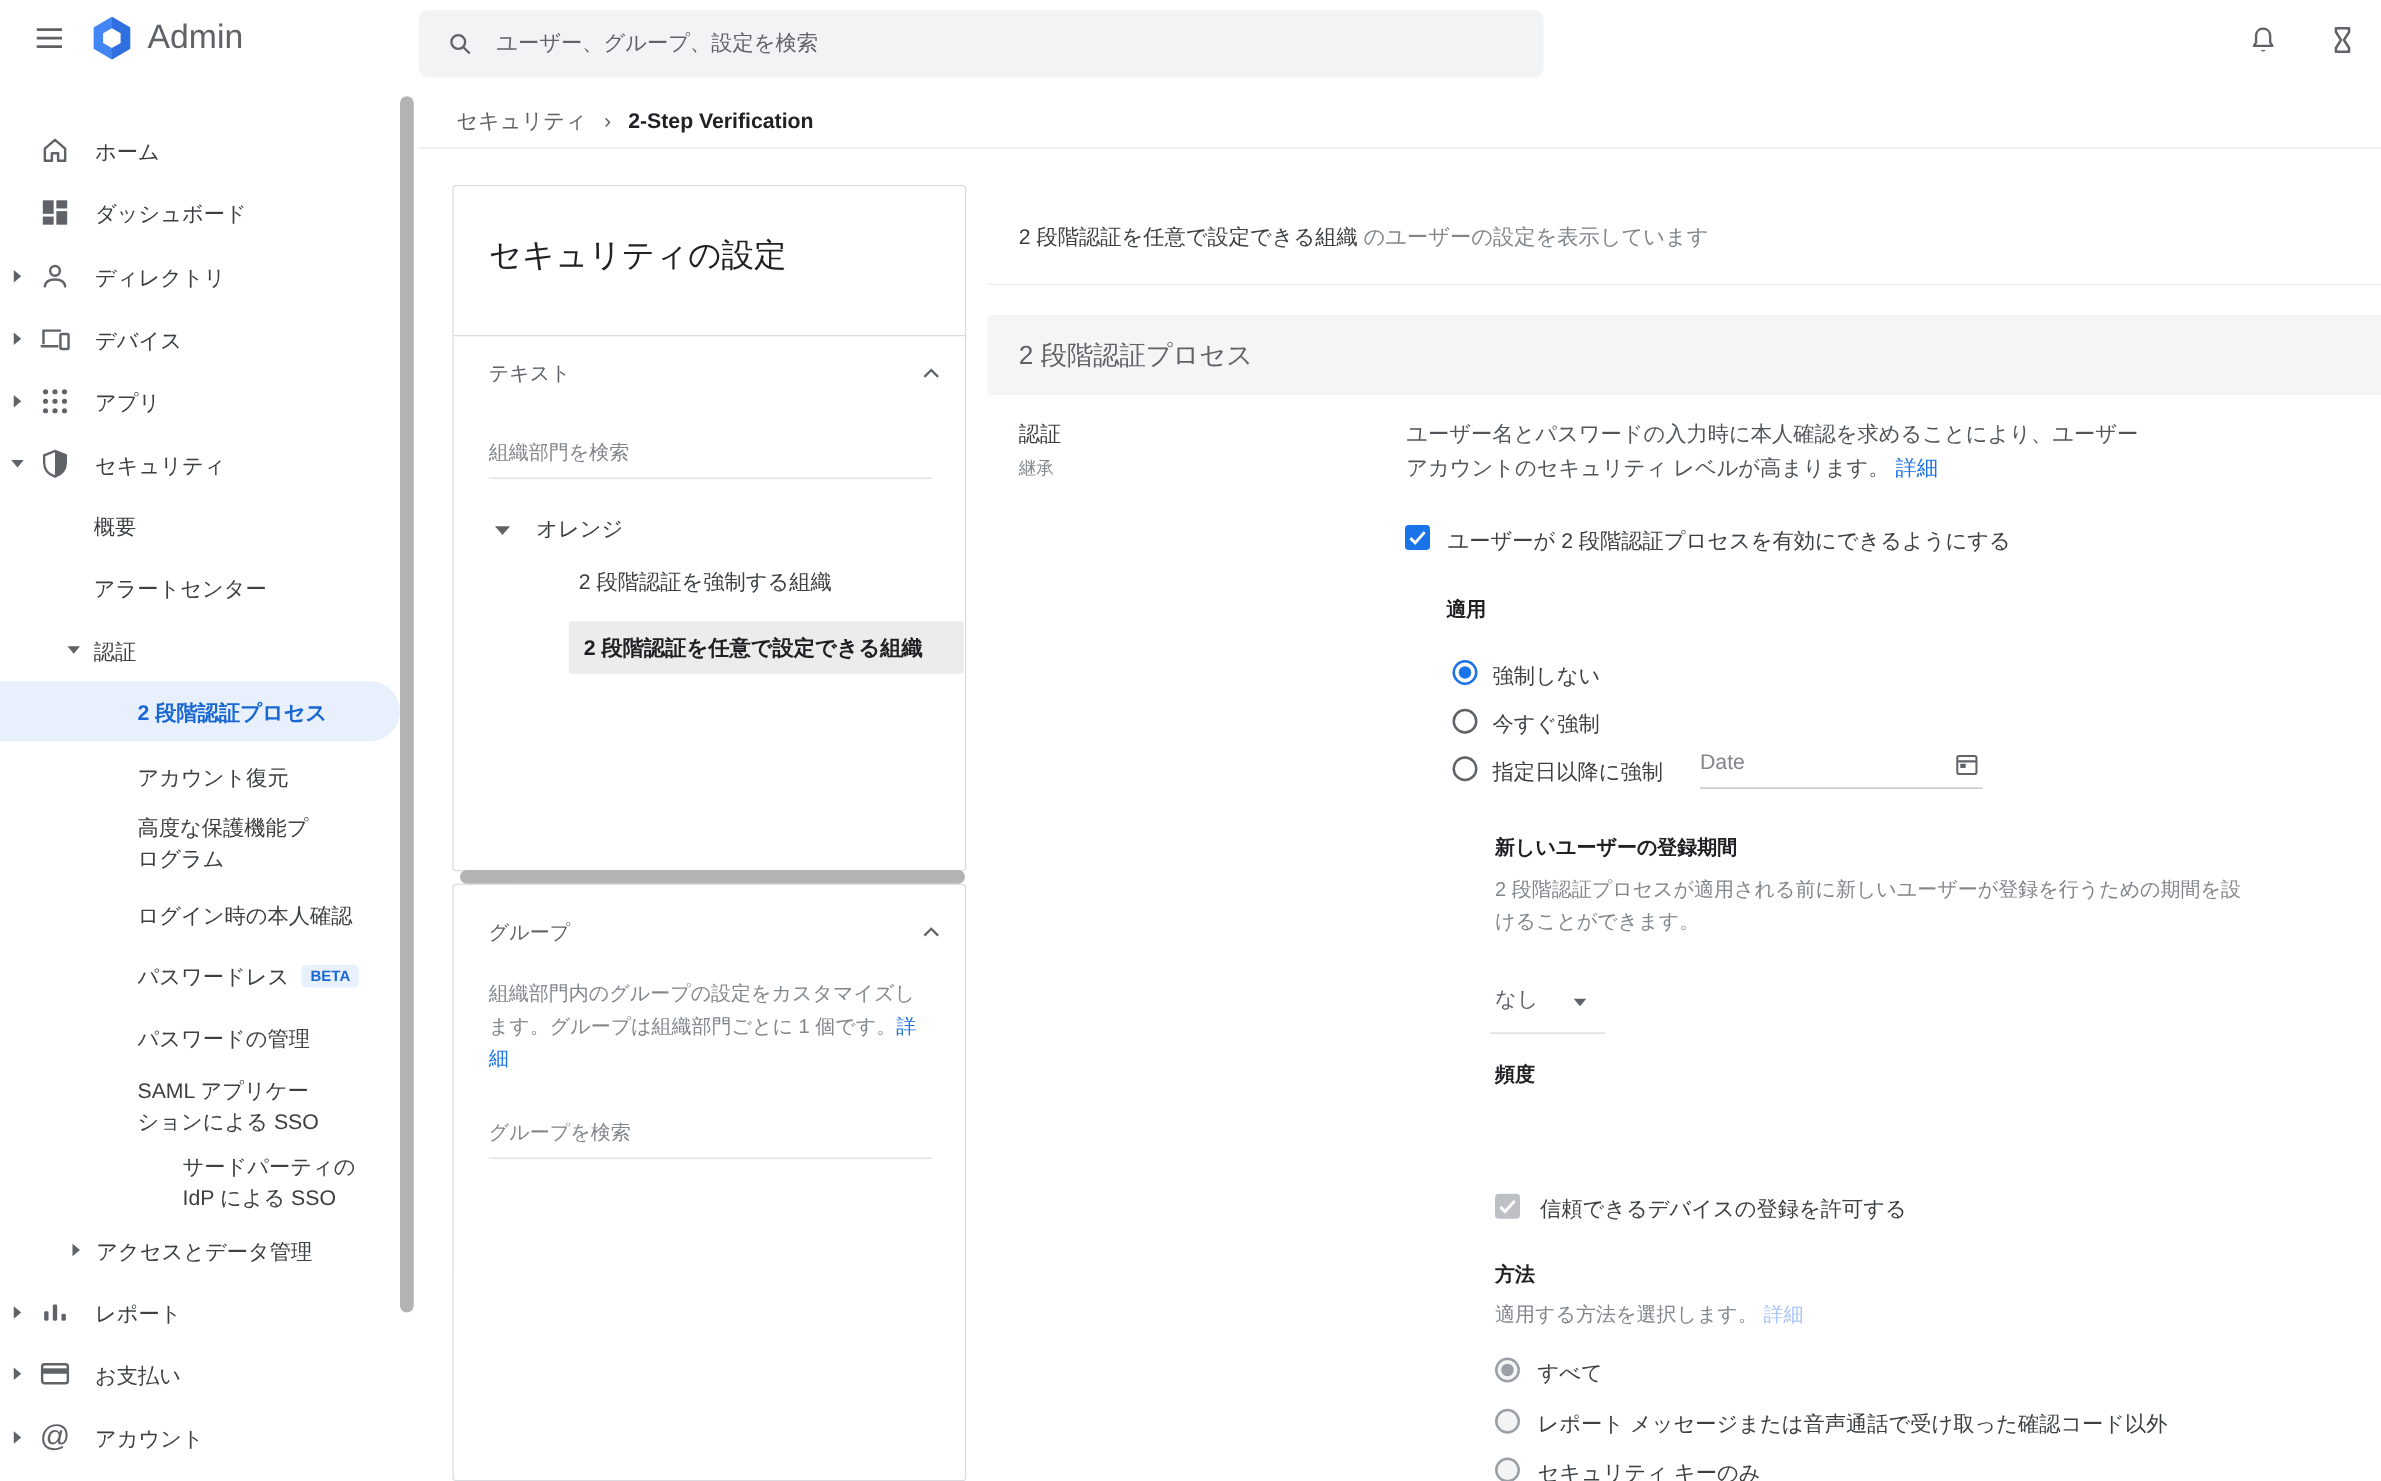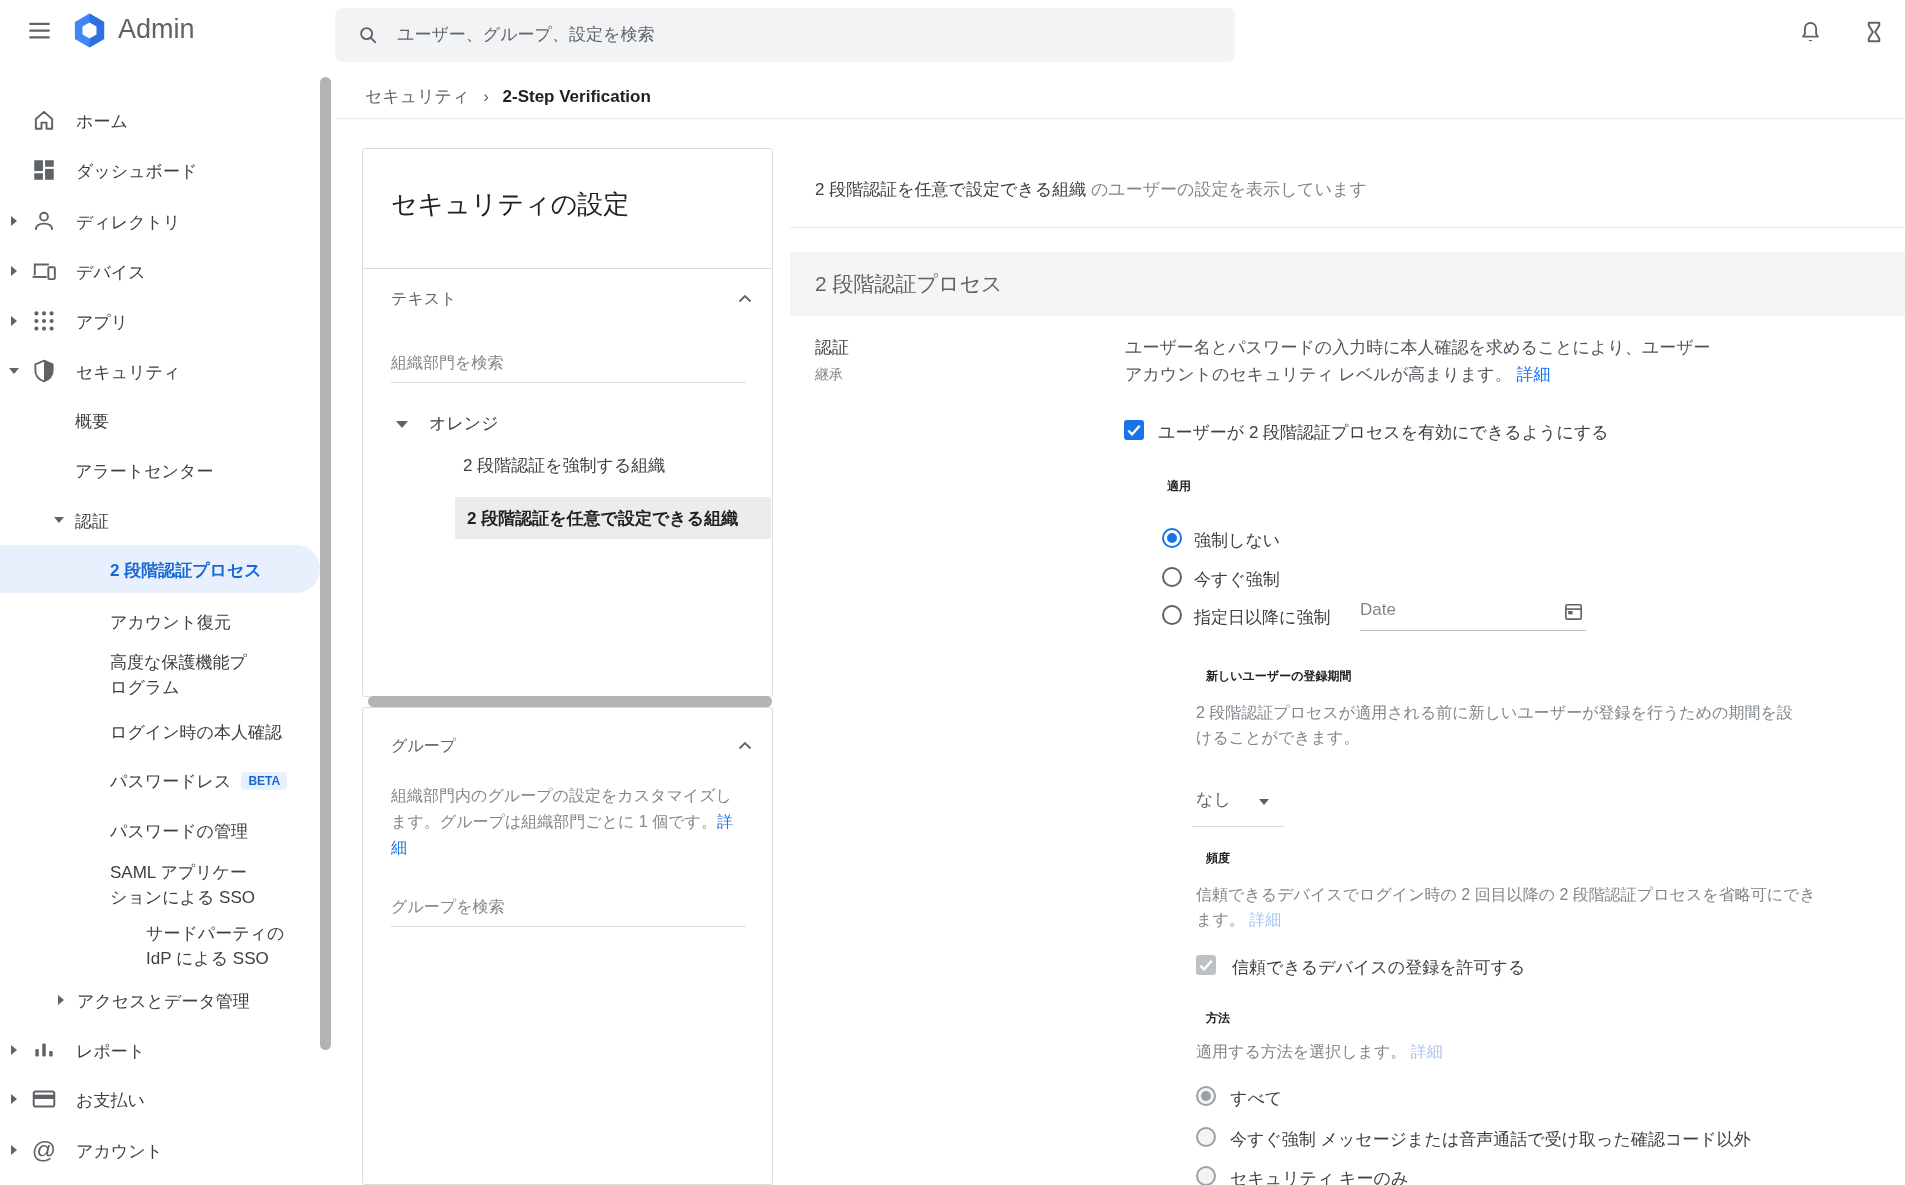--- a/index.html
+++ b/index.html
@@ -34,21 +34,21 @@
   
   .radio{width:20px;height:20px;border:2px solid #5f6368;border-radius:50%;box-sizing:border-box;cursor:pointer;}
   .radio.sel{border-color:#1a73e8;}
   .radio.sel::after{content:'';display:block;width:10px;height:10px;margin:3px;border-radius:50%;background:#1a73e8;}
   .radio.dis{border-color:#9aa0a6;background:#f4f4f4;}
   .radio.dis.sel::after{background:#9aa0a6;}
   .cb{width:20px;height:20px;border-radius:3px;background:#1a73e8;cursor:pointer;}
   .cb.dis{background:#bdc1c6;}
   .link{color:#1a73e8;cursor:pointer;text-decoration:none;}
   .link.pale{color:#a5c3f7;}
-  .h-bold{font-size:12px;font-weight:bold;color:#202124;margin-left:10px;}
+  .h-bold{font-size:16px;font-weight:bold;color:#202124;}
   .gtext{color:#80868b;}
   .scrollthumb{background:#b3b3b3;border-radius:6px;cursor:pointer;}
   .chev-up{cursor:pointer;}
   .ddl-arrow{display:inline-block;width:0;height:0;border-left:5px solid transparent;border-right:5px solid transparent;border-top:6px solid #5f6368;margin-left:28px;}
 </style>
 </head>
 <body>
 
 <div id="app">
 
@@ -297,37 +297,34 @@
   </span>
 
   <div class="abs h-bold" style="left:1196px;top:668px;">新しいユーザーの登録期間</div>
   <div class="abs gtext" style="left:1196px;top:700px;width:600px;font-size:16px;line-height:25px;">2 段階認証プロセスが適用される前に新しいユーザーが登録を行うための期間を設けることができます。</div>
   <div class="abs" style="left:1196px;top:788px;font-size:17px;color:#5f6368;cursor:pointer;">
     <span>なし</span><span class="ddl-arrow"></span>
   </div>
   <div class="abs" style="left:1192px;top:826px;width:92px;height:1px;background:#dadce0;"></div>
 
   <div class="abs h-bold" style="left:1196px;top:850px;">頻度</div>
-  <div class="abs gtext" style="left:1196px;top:882px;width:635px;font-size:16px;line-height:25px;">
-    <span>信頼できるデバイスでログイン時の 2 回目以降の 2 段階認証プロセスを省略可にできます。</span> <a class="link pale">詳細</a>
-  </div>
   <div class="abs cb dis" style="left:1196px;top:955px;">
     <svg width="20" height="20" viewBox="0 0 20 20">
         <path d="M4.3 10.5l3.8 3.8 7.6-8.6" stroke="#fff" stroke-width="2.3" fill="none"></path>
       </svg>
   </div>
   <div class="abs" style="left:1232px;top:956px;font-size:17px;color:#3c4043;">信頼できるデバイスの登録を許可する</div>
 
   <div class="abs h-bold" style="left:1196px;top:1010px;">方法</div>
   <div class="abs gtext" style="left:1196px;top:1042px;font-size:16px;">
     <span>適用する方法を選択します。</span> <a class="link pale">詳細</a>
   </div>
 
   <div class="abs radio dis sel" style="left:1196px;top:1086px;"></div>
   <div class="abs" style="left:1230px;top:1087px;font-size:17px;color:#3c4043;">すべて</div>
 
   <div class="abs radio dis" style="left:1196px;top:1127px;"></div>
-  <div class="abs" style="left:1230px;top:1128px;font-size:17px;color:#3c4043;">今すぐ強制 メッセージまたは音声通話で受け取った確認コード以外</div>
+  <div class="abs" style="left:1230px;top:1128px;font-size:17px;color:#3c4043;">レポート メッセージまたは音声通話で受け取った確認コード以外</div>
 
   <div class="abs radio dis" style="left:1196px;top:1166px;"></div>
   <div class="abs" style="left:1230px;top:1167px;font-size:17px;color:#3c4043;">セキュリティ キーのみ</div>
 
 </div>
 
 </body></html>

